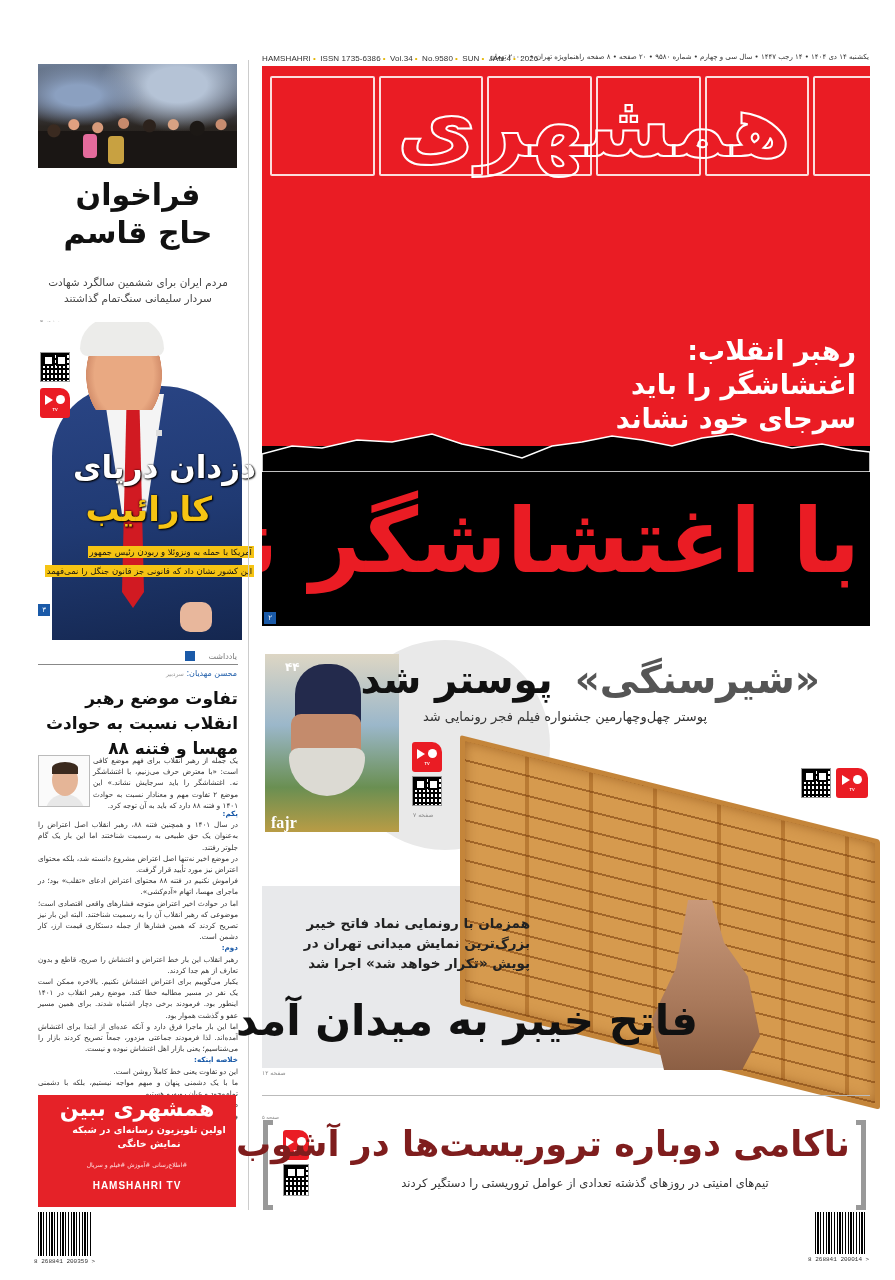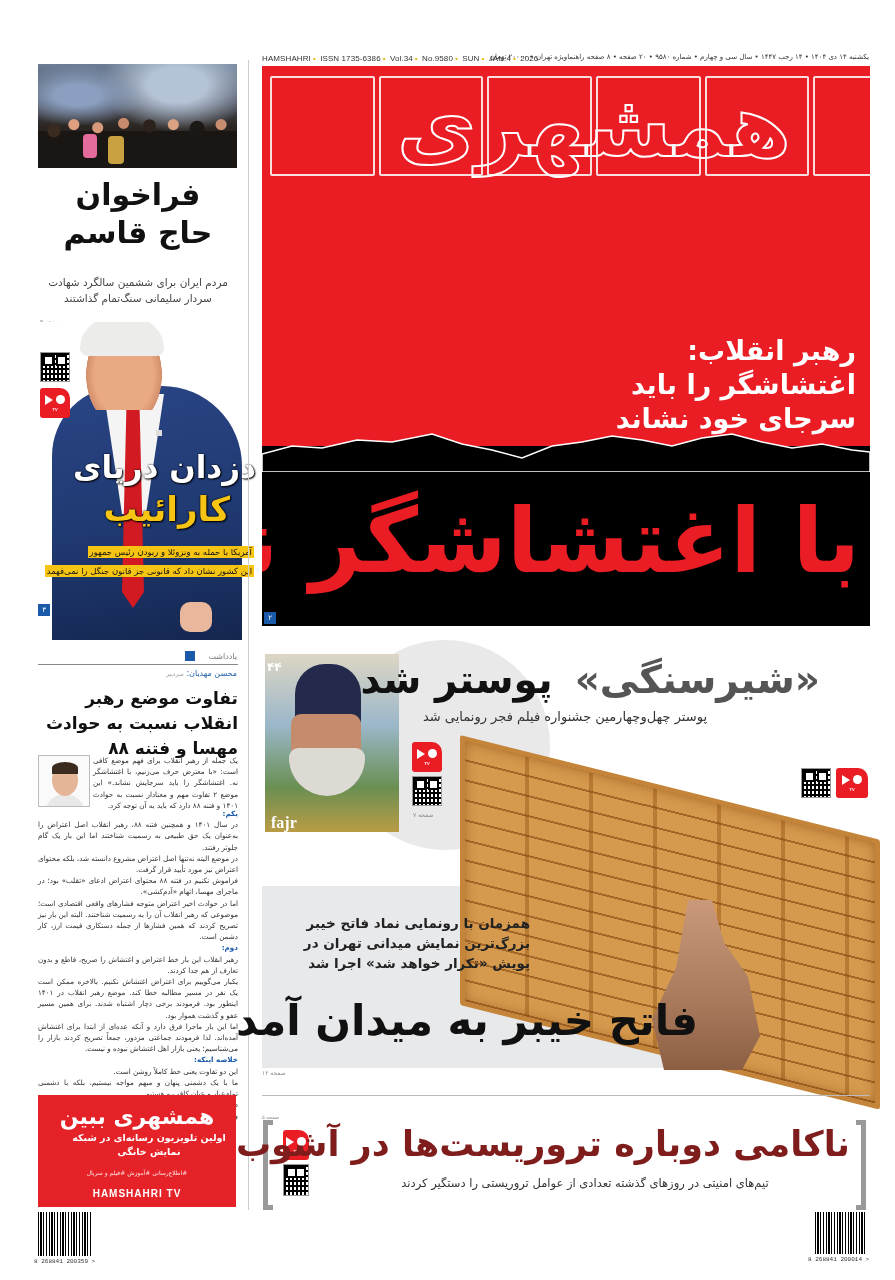--- a/index.html
+++ b/index.html
@@ -74,21 +74,21 @@
   .qr::before { left: 2px; top: 2px; }
   .qr::after { right: 2px; top: 2px; }
 
   .tv-logo { position: absolute; background: #ea1c24; border-radius: 3px 10px 3px 3px; display: flex; flex-direction: column; align-items: center; justify-content: center; }
   .tv-logo .dots { display: flex; gap: 3px; }
   .tv-logo .dot { width: 9px; height: 9px; background: #fff; border-radius: 50%; }
   .tv-logo .play { width: 0; height: 0; border-top: 5px solid transparent; border-bottom: 5px solid transparent; border-left: 8px solid #fff; }
   .tv-logo .lbl { font-size: 4px; color: #fff; margin-top: 2px; font-family: "Liberation Sans", sans-serif; font-weight: bold; }
 
   .trump-hl { position: absolute; right: 4px; top: 128px; text-align: right; font-size: 31px; font-weight: bold; color: #fff; line-height: 34px; text-shadow: 0 0 2px #000, 1px 1px 2px #000; white-space: nowrap; }
-  .trump-hl2 { position: absolute; right: 30px; top: 168px; font-size: 34px; font-weight: bold; color: #f6c413; line-height: 38px; text-shadow: 0 0 2px #000, 1px 1px 2px #000; white-space: nowrap; }
+  .trump-hl2 { position: absolute; right: 48px; top: 168px; font-size: 34px; font-weight: bold; color: #f6c413; line-height: 38px; text-shadow: 0 0 2px #000, 1px 1px 2px #000; white-space: nowrap; }
   .trump-cap { position: absolute; right: 6px; top: 218px; width: 200px; text-align: right; }
   .trump-cap span { display: inline-block; background: #f6c413; color: #111; font-size: 8.5px; line-height: 12px; padding: 0 2px; margin-bottom: 1px; white-space: nowrap; }
 
   
   .vdiv { left: 248px; top: 60px; width: 1px; height: 1150px; background: #ccc; }
 
   
   .note-tag { right: 658px; top: 651px; font-size: 8px; color: #777; display: flex; align-items: center; gap: 13px; }
   .note-tag .sq { width: 10px; height: 10px; background: #1a5aa8; }
   .note-author { right: 658px; top: 669px; font-size: 8px; color: #1a5aa8; }
@@ -100,34 +100,34 @@
   .author-photo .body { position: absolute; left: 6px; top: 38px; width: 40px; height: 20px; background: #e8e8e8; border-radius: 20px 20px 0 0; }
 
   .note-body { right: 657px; width: 200px; text-align: justify; font-size: 7.2px; line-height: 11.2px; color: #333; }
   .note-body p { margin: 0; }
   .note-body .sh { color: #1a5aa8; font-weight: bold; }
   .note-body1 { top: 755px; width: 145px; }
   .note-body2 { top: 808px; }
 
   
   .bebin-ad { left: 38px; top: 1095px; width: 198px; height: 112px; background: #e52228; text-align: center; color: #fff; }
-  .bebin-ad .t1 { font-size: 22px; font-weight: bold; margin-top: 8px; line-height: 28px; }
+  .bebin-ad .t1 { font-size: 22px; font-weight: bold; margin-top: 0; line-height: 28px; }
   .bebin-ad .t2 { font-size: 9.5px; font-weight: bold; line-height: 14px; margin-left: 24px; }
   .bebin-ad .t3 { font-size: 6px; margin-top: 10px; color: #ffe0e0; }
   .bebin-ad .t4 { font-size: 10px; font-weight: bold; margin-top: 12px; font-family: "Liberation Sans", sans-serif; letter-spacing: 1px; }
 
   .barcode { position: absolute; background: repeating-linear-gradient(90deg, #000 0 1px, #fff 1px 2px, #000 2px 4px, #fff 4px 5px, #000 5px 6px, #fff 6px 8px, #000 8px 9px, #fff 9px 11px); }
   .barcode-num { position: absolute; font-family: "Liberation Mono", monospace; font-size: 6px; color: #333; direction: ltr; }
 
   
   .poster { left: 265px; top: 654px; width: 134px; height: 178px; background: linear-gradient(180deg, #ddd6c4 0%, #9bb7ca 40%, #6a8f52 75%, #b99c45 100%); overflow: hidden; }
   .poster .hat { position: absolute; left: 30px; top: 10px; width: 66px; height: 62px; background: #232a4c; border-radius: 30px 30px 6px 6px; }
   .poster .face { position: absolute; left: 26px; top: 60px; width: 70px; height: 64px; background: #c48b6c; border-radius: 10px 10px 30px 30px; }
   .poster .beard { position: absolute; left: 24px; top: 94px; width: 76px; height: 48px; background: #dcdad3; border-radius: 10px 10px 40px 40px; }
-  .poster .num { position: absolute; left: 2px; top: 6px; font-size: 12px; font-weight: bold; color: #fff; }
+  .poster .num { position: absolute; left: 20px; top: 6px; font-size: 12px; font-weight: bold; color: #fff; }
   .poster .fajr { position: absolute; left: 6px; top: 160px; font-family: "Liberation Serif", serif; font-size: 16px; font-weight: bold; color: #fff; direction: ltr; }
   .gray-circle { left: 340px; top: 640px; width: 210px; height: 210px; border-radius: 50%; background: #e9e9e9; }
 
   .shir-hl { right: 75px; top: 655px; font-size: 39px; font-weight: bold; color: #111; line-height: 50px; white-space: nowrap; }
   .shir-hl .gr { color: #555; margin-left: 22px; }
   .shir-sub { right: 188px; top: 709px; font-size: 13px; color: #333; white-space: nowrap; }
   .poster-ref { left: 413px; top: 811px; font-size: 6px; color: #888; }
 
   .khaibar-bg { left: 262px; top: 886px; width: 608px; height: 182px; background: #e8e9eb; }
   .door { left: 460px; top: 735px; width: 420px; height: 270px; background: repeating-linear-gradient(90deg, #d69a4e 0 60px, #b97a33 60px 64px), #d09447; transform: skewY(14deg); transform-origin: left top; border: 5px solid #c4853a; border-radius: 3px; box-shadow: inset 0 0 12px rgba(120,60,10,0.5); }
@@ -246,30 +246,30 @@
     <div class="hair"></div>
 </div>
 
 <div class="abs note-body note-body1">
   <p>یک جمله از رهبر انقلاب برای فهم موضع کافی است: «با معترض حرف می‌زنیم، با اغتشاشگر نه. اغتشاشگر را باید سرجایش نشاند.» این موضع ۲ تفاوت مهم و معنادار نسبت به حوادث ۱۴۰۱ و فتنه ۸۸ دارد که باید به آن توجه کرد.</p>
 </div>
 
 <div class="abs note-body note-body2">
   <p class="sh">یکم:</p>
   <p>در سال ۱۴۰۱ و همچنین فتنه ۸۸، رهبر انقلاب اصل اعتراض را به‌عنوان یک حق طبیعی به رسمیت شناختند اما این بار یک گام جلوتر رفتند.</p>
-  <p>در موضع البته نه‌تنها اصل اعتراض مشروع دانسته شد، بلکه محتوای اعتراض نیز مورد تأیید قرار گرفت.</p>
+  <p>در موضع اخیر نه‌تنها اصل اعتراض مشروع دانسته شد، بلکه محتوای اعتراض نیز مورد تأیید قرار گرفت.</p>
   <p>فراموش نکنیم در فتنه ۸۸ محتوای اعتراض ادعای «تقلب» بود؛ در ماجرای مهسا، اتهام «آدم‌کشی».</p>
   <p>اما در حوادث اخیر اعتراض متوجه فشارهای واقعی اقتصادی است؛ موضوعی که رهبر انقلاب آن را به رسمیت شناختند. البته این بار نیز تصریح کردند که همین فشارها از جمله دستکاری قیمت ارز، کار دشمن است.</p>
   <p class="sh">دوم:</p>
   <p>رهبر انقلاب این بار خط اعتراض و اغتشاش را صریح، قاطع و بدون تعارف از هم جدا کردند.</p>
   <p>یکبار می‌گوییم برای اعتراض اغتشاش نکنیم. بالاخره ممکن است یک نفر در مسیر مطالبه خطا کند. موضع رهبر انقلاب در ۱۴۰۱ اینطور بود. فرمودند برخی دچار اشتباه شدند. برای همین مسیر عفو و گذشت هموار بود.</p>
   <p>اما این بار ماجرا فرق دارد و آنکه عده‌ای از ابتدا برای اغتشاش آمده‌اند. لذا فرمودند جماعتی مزدور، جمعاً تصریح کردند بازار را می‌شناسیم؛ یعنی بازار اهل اغتشاش نبوده و نیست.</p>
   <p class="sh">خلاصه اینکه:</p>
   <p>این دو تفاوت یعنی خط کاملاً روشن است.</p>
-  <p>ما با یک دشمنی پنهان و مبهم مواجه نیستیم، بلکه با دشمنی تمام‌عیار و عیان کافی‌رو هستیم.</p>
+  <p>ما با یک دشمنی پنهان و مبهم مواجه نیستیم، بلکه با دشمنی تمام‌وجود و عیان روبه‌رو هستیم.</p>
   <p>در چنین وضعیتی دیگر جایی برای خطای تحلیلی و برداشت اشتباه وجود ندارد.</p>
 </div>
 
 <div class="abs bebin-ad">
   <div class="t1">همشهری ببین</div>
   <div class="t2">اولین تلویزیون رسانه‌ای در شبکه نمایش خانگی</div>
   <div class="t3">#اطلاع‌رسانی  #آموزش  #فیلم و سریال</div>
   <div class="t4">HAMSHAHRI TV</div>
 </div>
 <div class="barcode" style="left:38px; top:1212px; width:55px; height:44px;"></div>

